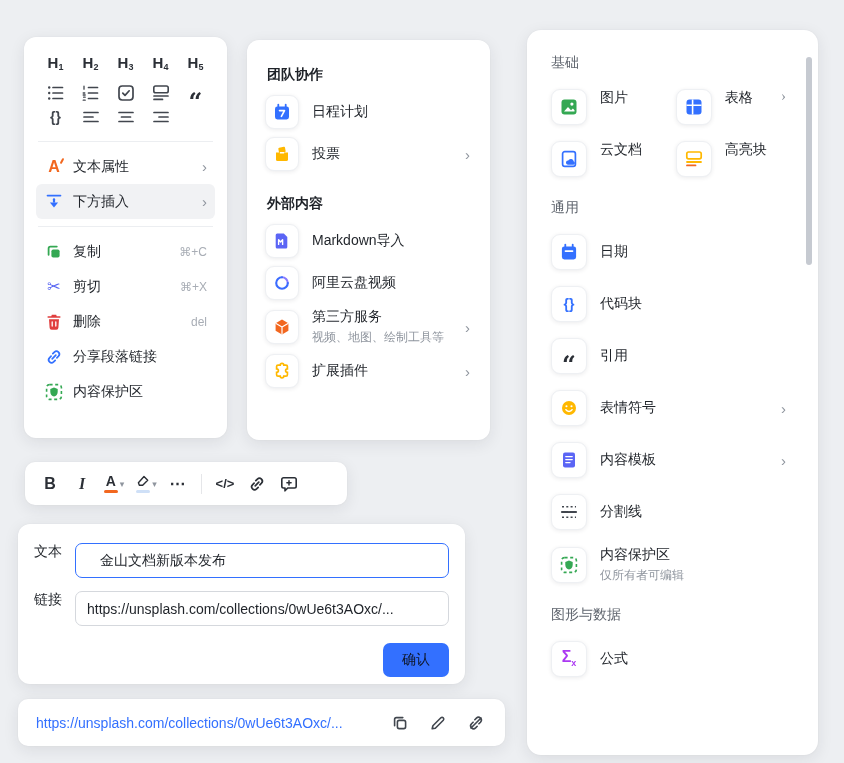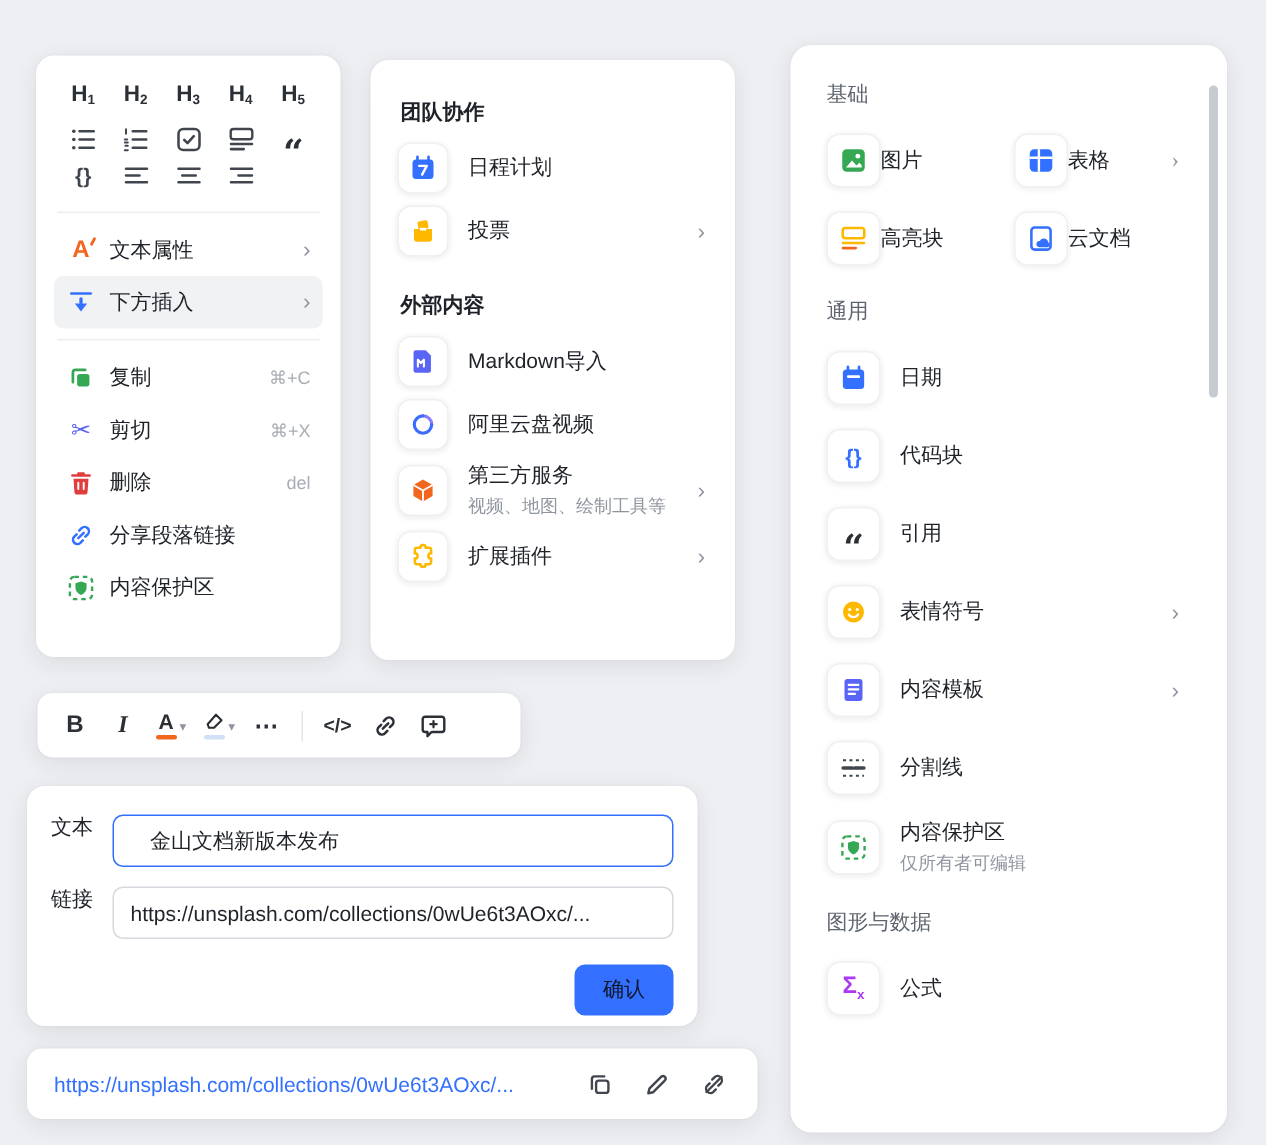--- a/index.html
+++ b/index.html
@@ -38,21 +38,21 @@
   .t36 { width:36px; height:36px; }
   .t-lbl { font-size:14px; color:#1f2329; }
   .sec-b { font-size:14px; font-weight:700; color:#1f2329; margin:14px 0 11px 2px; }
   .sub { font-size:12px; color:#8f959e; margin-top:3px; }
   .t-item .chev, .l-item .chev, .g-item .chev { position:absolute; right:2px; }
 
   
   .p3 { left:527px; top:30px; width:291px; height:725px; padding:24px 30px 18px 24px; border-radius:14px; }
   .sec-g { font-size:14px; color:#5f656e; margin-bottom:17px; }
   .grid2 { display:grid; grid-template-columns:1.06fr 1fr; gap:16px 6px; margin-bottom:22px; }
-  .g-item { display:flex; align-items:center; cursor:pointer; position:relative;font-family:Liberation Serif, serif; }
+  .g-item { display:flex; gap:13px; cursor:pointer; position:relative;font-family:Liberation Serif, serif; }
   .l-item { display:flex; align-items:center; gap:13px; margin-bottom:16px; cursor:pointer; position:relative; }
   .sb { position:absolute; right:6px; top:27px; width:6px; height:208px; background:#c6cad1; border-radius:3px; cursor:pointer; }
   .sigma { color:#ab39f2; font-weight:700; font-size:16px; line-height:1; }
   .sigma sub { font-size:9px; font-weight:700; }
   .braces-b { font-size:14px; font-weight:700; color:#3370ff; }
 
   
   .tbar { left:25px; top:462px; width:322px; height:43px; border-radius:10px; display:flex; align-items:center; padding:0 10px; gap:2px; }
   .tb { min-width:30px; height:30px; border:none; background:none; cursor:pointer; display:flex; align-items:center; justify-content:center; border-radius:5px; color:#2b2f36; gap:2px; }
   .tb-b { font-size:16px; font-weight:700; color:#2b2f36; }
@@ -331,35 +331,35 @@
               <rect x="2.5" y="2.5" width="15" height="15" rx="3" fill="#3370ff"></rect>
               <path d="M2.5 8.2h15M8.6 2.5v15" stroke="#fff" stroke-width="1.6"></path>
             </svg>
           </span>
         <span class="t-lbl">表格</span>
         <span class="chev">›</span>
       </div>
       <div class="g-item">
         <span class="tile t36">
             <svg width="20" height="20" viewBox="0 0 20 20">
+              <rect x="3.6" y="2.6" width="12.8" height="14.8" rx="2.2" fill="none" stroke="#3370ff" stroke-width="1.7"></rect>
+              <path fill="#3370ff" d="M8.9 15.8a2.1 2.1 0 0 1 .3-4.2 3 3 0 0 1 5.6.9 1.7 1.7 0 0 1-.4 3.3z"></path>
+            </svg>
+          </span>
+        <span class="t-lbl">云文档</span>
+      </div>
+      <div class="g-item">
+        <span class="tile t36">
+            <svg width="20" height="20" viewBox="0 0 20 20">
               <rect x="2.8" y="3" width="14.4" height="6.8" rx="1.8" fill="none" stroke="#ffb800" stroke-width="1.7"></rect>
               <path d="M3 13h14" stroke="#ffb800" stroke-width="1.8" stroke-linecap="round"></path>
               <path d="M3 16.4h8.5" stroke="#f2671f" stroke-width="1.8" stroke-linecap="round"></path>
             </svg>
           </span>
         <span class="t-lbl">高亮块</span>
-      </div>
-      <div class="g-item">
-        <span class="tile t36">
-            <svg width="20" height="20" viewBox="0 0 20 20">
-              <rect x="3.6" y="2.6" width="12.8" height="14.8" rx="2.2" fill="none" stroke="#3370ff" stroke-width="1.7"></rect>
-              <path fill="#3370ff" d="M8.9 15.8a2.1 2.1 0 0 1 .3-4.2 3 3 0 0 1 5.6.9 1.7 1.7 0 0 1-.4 3.3z"></path>
-            </svg>
-          </span>
-        <span class="t-lbl">云文档</span>
       </div>
     </div>
     <div class="sec-g">通用</div>
     <div class="l-item">
       <span class="tile t36">
           <svg width="20" height="20" viewBox="0 0 20 20">
             <path d="M6.3 2.6v2.6M13.7 2.6v2.6" stroke="#3370ff" stroke-width="1.8" stroke-linecap="round"></path>
             <rect x="2.9" y="4.4" width="14.2" height="13" rx="2.4" fill="#3370ff"></rect>
             <rect x="5.6" y="8.2" width="8.8" height="1.8" rx=".9" fill="#fff"></rect>
           </svg>

